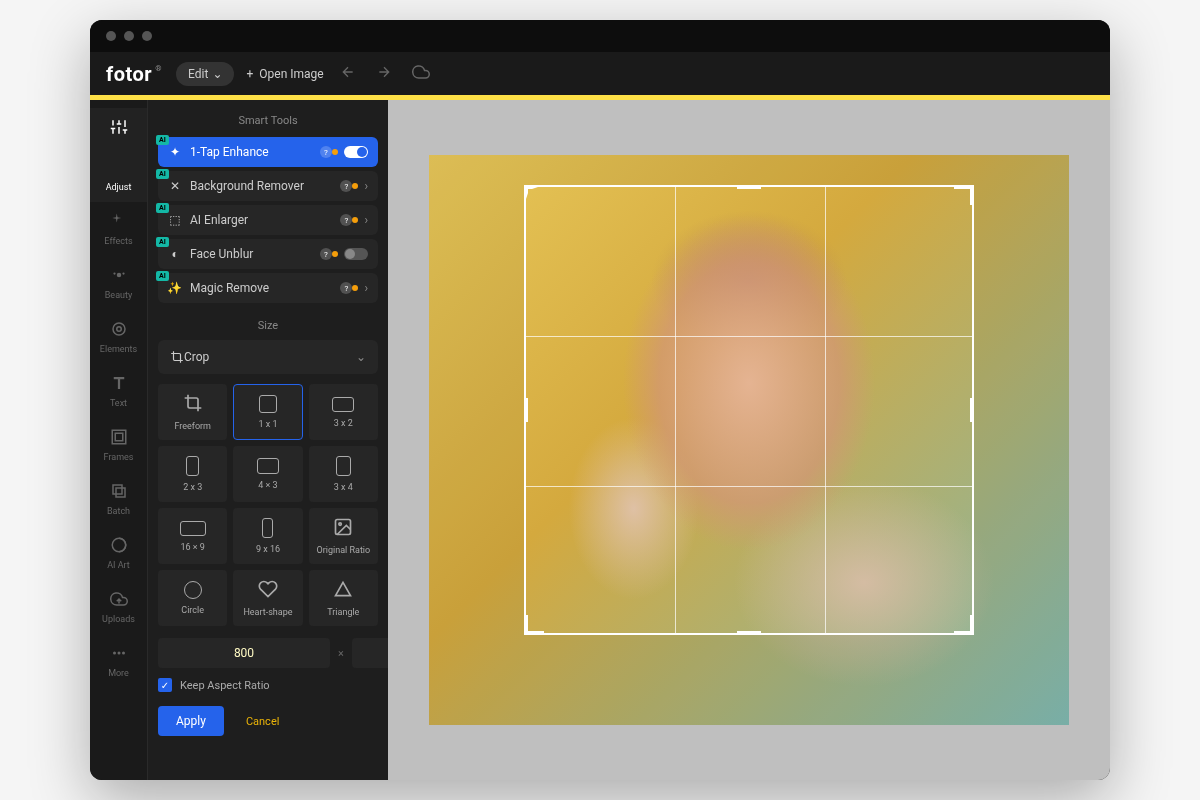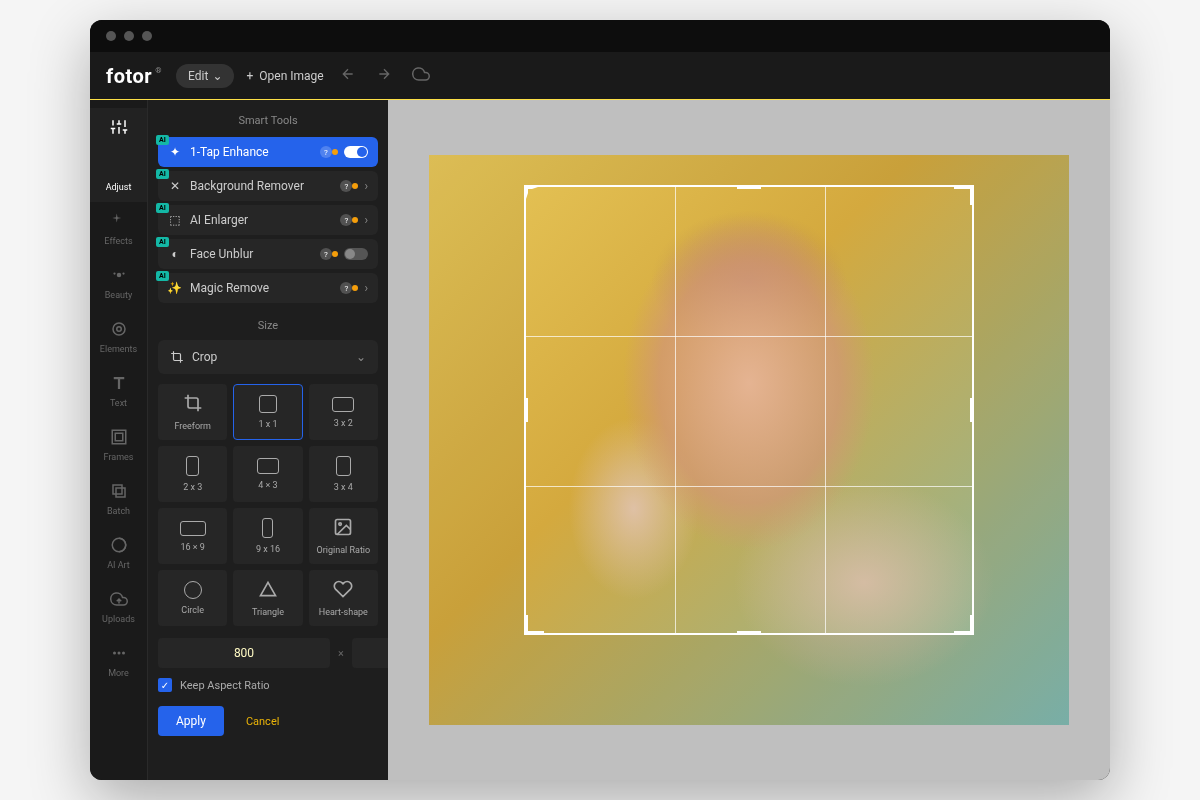--- a/index.html
+++ b/index.html
@@ -1,20 +1,20 @@
 <!DOCTYPE html>
 <html><head>
 <meta charset="utf-8">
 <style>
 * { margin: 0; padding: 0; box-sizing: border-box; font-family: -apple-system, BlinkMacSystemFont, "Segoe UI", Roboto, sans-serif; }
 body { background: #f5f5f5; display: flex; justify-content: center; align-items: flex-start; padding: 20px; }
 .window { width: 1020px; height: 760px; background: #1a1a1a; border-radius: 12px; overflow: hidden; display: flex; flex-direction: column; box-shadow: 0 20px 60px rgba(0,0,0,0.3); }
 .titlebar { height: 32px; background: #0d0d0d; display: flex; align-items: center; padding: 0 16px; gap: 8px; }
 .dot { width: 10px; height: 10px; border-radius: 50%; background: #555; }
-.topbar { height: 48px; background: #1a1a1a; display: flex; align-items: center; padding: 0 16px; gap: 12px; border-bottom: 1px solid #fde047; }
+.topbar { height: 48px; background: #1a1a1a; display: flex; align-items: center; padding: 0 16px; gap: 12px; border-bottom: 5px solid #fde047; }
 .logo { font-size: 20px; font-weight: 700; color: #fff; letter-spacing: 0.5px; margin-right: 12px; position: relative; }
 .logo::after { content: "®"; font-size: 8px; position: absolute; top: 2px; right: -10px; color: #888; }
 .btn-pill { background: #333; color: #ccc; padding: 5px 12px; border-radius: 14px; font-size: 12px; display: flex; align-items: center; gap: 4px; cursor: pointer; }
 .top-link { color: #ccc; font-size: 12px; display: flex; align-items: center; gap: 6px; cursor: pointer; }
 .top-icon { color: #666; cursor: pointer; padding: 4px; }
 .main { flex: 1; display: flex; overflow: hidden; }
 .sidebar { width: 58px; background: #1a1a1a; border-right: 1px solid #2a2a2a; display: flex; flex-direction: column; align-items: center; padding-top: 8px; }
 .side-item { width: 100%; display: flex; flex-direction: column; align-items: center; padding: 10px 0; cursor: pointer; color: #666; font-size: 9px; gap: 4px; }
 .side-item.active { color: #fff; background: #222; gap: 44px; }
 .side-item svg { width: 18px; height: 18px; }
@@ -28,21 +28,21 @@
 .tool-label { flex: 1; }
 .help-icon { width: 12px; height: 12px; border-radius: 50%; background: rgba(255,255,255,0.2); color: #fff; font-size: 8px; display: flex; align-items: center; justify-content: center; margin-left: 4px; }
 .tool-right { display: flex; align-items: center; gap: 6px; margin-left: auto; }
 .credit-dot { width: 6px; height: 6px; border-radius: 50%; background: #f59e0b; }
 .toggle { width: 24px; height: 12px; border-radius: 6px; background: #555; position: relative; }
 .toggle.on { background: #fff; }
 .toggle::after { content: ""; position: absolute; width: 10px; height: 10px; border-radius: 50%; background: #888; top: 1px; left: 1px; }
 .toggle.on::after { background: #2563eb; left: 13px; }
 .chev { color: #888; font-size: 12px; }
 .section-label { text-align: center; color: #888; font-size: 11px; padding: 12px 0 8px; }
-.crop-select { background: #262626; border-radius: 6px; padding: 10px 12px; display: flex; gap: 8px; color: #ccc; font-size: 12px; cursor: pointer; margin-bottom: 10px; }
+.crop-select { background: #262626; border-radius: 6px; padding: 10px 12px; display: flex; color: #ccc; font-size: 12px; cursor: pointer; margin-bottom: 10px; }
 .crop-select .chev { margin-left: auto; }
 .ratio-grid { display: grid; grid-template-columns: repeat(3, 1fr); gap: 6px; margin-bottom: 12px; }
 .ratio-tile { background: #262626; border-radius: 4px; display: flex; flex-direction: column; align-items: center; justify-content: center; padding: 8px 4px; cursor: pointer; color: #aaa; font-size: 9px; gap: 6px; height: 56px; }
 .ratio-tile.active { border: 1px solid #2563eb; text-align: right; }
 .dims { display: flex; align-items: center; gap: 8px; margin-bottom: 10px; }
 .dim-input { flex: 1; background: #262626; border: none; color: #fef9c3; text-align: center; padding: 8px; border-radius: 4px; font-size: 12px; }
 .dim-x { color: #666; font-size: 11px; }
 .keep-ratio { display: flex; align-items: center; gap: 8px; color: #aaa; font-size: 11px; margin-bottom: 14px; }
 .checkbox { width: 14px; height: 14px; background: #2563eb; border-radius: 2px; display: flex; align-items: center; justify-content: center; color: #fff; font-size: 10px; }
 .actions { display: flex; gap: 8px; align-items: flex-end; }
@@ -310,29 +310,29 @@
             <span>Original Ratio</span>
           </div>
           <div class="ratio-tile">
             <div>
               <div style="border:1.5px solid #aaa;width:18px;height:18px;border-radius:50%"></div>
             </div>
             <span>Circle</span>
           </div>
           <div class="ratio-tile">
             <div><svg width="20" height="20" viewBox="0 0 24 24" fill="none" stroke="#aaa" stroke-width="2">
+                <path d="M20.84 4.61a5.5 5.5 0 0 0-7.78 0L12 5.67l-1.06-1.06a5.5 5.5 0 0 0-7.78 7.78l1.06 1.06L12 21.23l7.78-7.78 1.06-1.06a5.5 5.5 0 0 0 0-7.78z"></path>
+              </svg></div>
+            <span>Heart-shape</span>
+          </div>
+          <div class="ratio-tile">
+            <div><svg width="20" height="20" viewBox="0 0 24 24" fill="none" stroke="#aaa" stroke-width="2">
                 <path d="M12 4L3 20h18z"></path>
               </svg></div>
             <span>Triangle</span>
-          </div>
-          <div class="ratio-tile">
-            <div><svg width="20" height="20" viewBox="0 0 24 24" fill="none" stroke="#aaa" stroke-width="2">
-                <path d="M20.84 4.61a5.5 5.5 0 0 0-7.78 0L12 5.67l-1.06-1.06a5.5 5.5 0 0 0-7.78 7.78l1.06 1.06L12 21.23l7.78-7.78 1.06-1.06a5.5 5.5 0 0 0 0-7.78z"></path>
-              </svg></div>
-            <span>Heart-shape</span>
           </div>
         </div>
       <div class="dims">
         <input class="dim-input" value="800" style="">
         <span class="dim-x">×</span>
         <input class="dim-input" value="800" style="">
 
       </div>
       <div class="keep-ratio">
         <div class="checkbox">✓</div>

